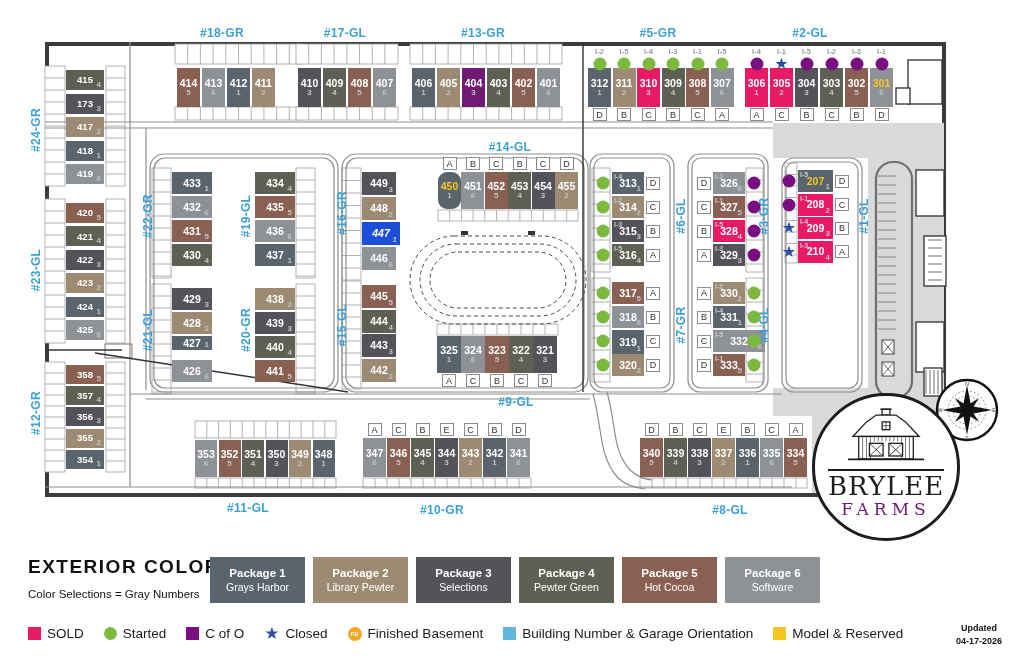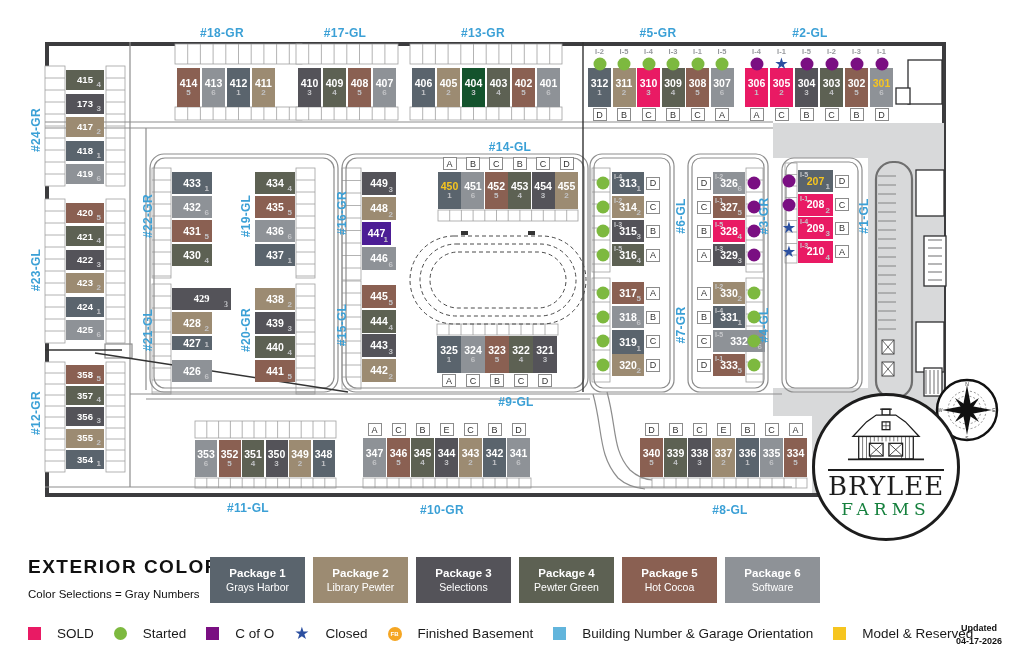--- a/index.html
+++ b/index.html
@@ -25,32 +25,32 @@
   .ilab-in{position:absolute;font-size:7px;font-weight:bold;color:#c7c8cb;z-index:4;line-height:1;}
   .glbox{position:absolute;width:14px;height:13px;background:#fff;border:1px solid #8b8b8b;
          box-sizing:border-box;font-size:9px;color:#333;display:flex;align-items:center;
          justify-content:center;z-index:2;}
   .mk-c{position:absolute;width:13px;height:13px;border-radius:50%;transform:translate(-50%,-50%);z-index:4;}
   .mk-s{position:absolute;font-size:16px;line-height:1;transform:translate(-50%,-50%);z-index:4;}
   #logo{position:absolute;left:812px;top:393px;width:148px;height:148px;border-radius:50%;
         background:#fff;border:3px solid #1d1d1d;z-index:5;text-align:center;box-sizing:border-box;}
   #logo .l1{font-family:"DejaVu Serif",serif;font-size:26px;color:#1d1d1d;letter-spacing:1px;
         border-top:2px solid #1d1d1d;width:116px;margin:1px auto 0;}
-  #logo .l2{font-family:"DejaVu Serif",serif;font-size:17px;color:#15803d;letter-spacing:5px;margin-top:-2px;}
+  #logo .l2{font-family:"DejaVu Serif",serif;font-size:17px;color:#701a75;letter-spacing:5px;margin-top:-2px;}
   #compass{position:absolute;left:935px;top:378px;z-index:4;}
   #colorkey-title{position:absolute;left:28px;top:556px;font-size:19px;letter-spacing:1.5px;
         color:#111;font-weight:600;}
   #colorkey-sub{position:absolute;left:28px;top:588px;font-size:11.5px;color:#111;}
   #packages{position:absolute;left:210px;top:557px;display:flex;gap:8px;}
   .pkg{width:95px;height:46px;color:#fff;display:flex;flex-direction:column;align-items:center;
        justify-content:center;line-height:1.25;}
   .pkg .pn{font-weight:bold;font-size:11.5px;}
   .pkg .pm{font-size:10.5px;}
   #legendbar{position:absolute;left:28px;top:626px;display:flex;align-items:center;gap:20px;}
-  .leg{display:flex;align-items:center;gap:16px;font-size:13.5px;color:#1a1a1a;font-weight:500;white-space:nowrap;}
+  .leg{display:flex;align-items:center;gap:6px;font-size:13.5px;color:#1a1a1a;font-weight:500;white-space:nowrap;}
   .leg .sq{width:13px;height:13px;display:inline-block;}
   .leg .ci{width:13px;height:13px;border-radius:50%;display:inline-block;}
   .leg .st{font-size:17px;line-height:13px;}
   .leg .fb{width:14px;height:14px;border-radius:50%;display:inline-flex;align-items:center;
            justify-content:center;color:#fff;font-size:6px;font-weight:bold;}
   #updated{position:absolute;right:22px;top:622px;text-align:center;font-size:9px;font-weight:bold;
            color:#111;line-height:1.4;}
 </style>
 </head>
 <body>
@@ -221,21 +221,21 @@
       </div>
       <div class="bldg-label" style="left: 483px; top: 33px;">#13-GR</div>
       <div class="lot narrow" style="left: 412px; top: 68px; width: 23px; height: 39px; background: rgb(90, 100, 109);">
         <div class="n">406</div>
         <div class="p">1</div>
       </div>
       <div class="lot narrow" style="left: 437px; top: 68px; width: 23px; height: 39px; background: rgb(156, 139, 114);">
         <div class="n">405</div>
         <div class="p">2</div>
       </div>
-      <div class="lot narrow" style="left: 462px; top: 68px; width: 23px; height: 39px; background: #14532d;">
+      <div class="lot narrow" style="left: 462px; top: 68px; width: 23px; height: 39px; background: #701a75;">
         <div class="n">404</div>
         <div class="p">3</div>
       </div>
       <div class="lot narrow" style="left: 487px; top: 68px; width: 23px; height: 39px; background: rgb(93, 97, 83);">
         <div class="n">403</div>
         <div class="p">4</div>
       </div>
       <div class="lot narrow" style="left: 512px; top: 68px; width: 23px; height: 39px; background: rgb(138, 96, 82);">
         <div class="n">402</div>
         <div class="p">5</div>
@@ -425,21 +425,21 @@
       </div>
       <div class="lot wide" style="left: 255px; top: 220px; width: 40px; height: 22px; background: rgb(142, 146, 151);">
         <div class="n">436</div>
         <div class="p">6</div>
       </div>
       <div class="lot wide" style="left: 255px; top: 244px; width: 40px; height: 22px; background: rgb(90, 100, 109);">
         <div class="n">437</div>
         <div class="p">1</div>
       </div>
       <div class="bldg-label rot" style="left: 148px; top: 330px;">#21-GL</div>
-      <div class="lot wide" style="left: 172px; top: 288px; width: 59px; height: 22px; background: rgb(84, 83, 89); font-family: Liberation Serif, serif;">
+      <div class="lot wide" style="left: 172px; top: 288px; width: 40px; height: 22px; background: rgb(84, 83, 89);">
         <div class="n">429</div>
         <div class="p">3</div>
       </div>
       <div class="lot wide" style="left: 172px; top: 312px; width: 40px; height: 22px; background: rgb(156, 139, 114);">
         <div class="n">428</div>
         <div class="p">2</div>
       </div>
       <div class="lot wide" style="left: 172px; top: 336px; width: 40px; height: 14px; background: rgb(90, 100, 109);">
         <div class="n">427</div>
         <div class="p">1</div>
@@ -467,21 +467,21 @@
       </div>
       <div class="bldg-label rot" style="left: 342px; top: 213px;">#16-GR</div>
       <div class="lot wide" style="left: 362px; top: 172px; width: 34px; height: 23px; background: rgb(84, 83, 89);">
         <div class="n">449</div>
         <div class="p">3</div>
       </div>
       <div class="lot wide" style="left: 362px; top: 197px; width: 34px; height: 23px; background: rgb(156, 139, 114);">
         <div class="n">448</div>
         <div class="p">2</div>
       </div>
-      <div class="lot wide" style="left: 362px; top: 222px; width: 29px; height: 23px; background: #4c1d95;">
+      <div class="lot wide" style="left: 362px; top: 222px; width: 38px; height: 23px; background: #1d4ed8; font-style: italic;">
         <div class="n">447</div>
         <div class="p">1</div>
       </div>
       <div class="lot wide" style="left: 362px; top: 247px; width: 34px; height: 23px; background: rgb(142, 146, 151);">
         <div class="n">446</div>
         <div class="p">6</div>
       </div>
       <div class="bldg-label rot" style="left: 342px; top: 325px;">#15-GL</div>
       <div class="lot wide" style="left: 362px; top: 285px; width: 34px; height: 23px; background: rgb(138, 96, 82);">
         <div class="n">445</div>
@@ -493,21 +493,21 @@
       </div>
       <div class="lot wide" style="left: 362px; top: 334px; width: 34px; height: 23px; background: rgb(84, 83, 89);">
         <div class="n">443</div>
         <div class="p">3</div>
       </div>
       <div class="lot wide" style="left: 362px; top: 358.5px; width: 34px; height: 23px; background: rgb(156, 139, 114);">
         <div class="n">442</div>
         <div class="p">2</div>
       </div>
       <div class="bldg-label" style="left: 510px; top: 147px;">#14-GL</div>
-      <div class="lot narrow" style="left: 438px; top: 172px; width: 23px; height: 37px; background: rgb(90, 100, 109);">
+      <div class="lot narrow" style="left: 438px; top: 172px; width: 23px; height: 37px; background: rgb(90, 100, 109); border-radius: 9px;">
         <div class="n model">450</div>
         <div class="p">1</div>
       </div>
       <div class="glbox" style="left: 442.5px; top: 157px;">A</div>
       <div class="lot narrow" style="left: 461.4px; top: 172px; width: 23px; height: 37px; background: rgb(142, 146, 151);">
         <div class="n">451</div>
         <div class="p">6</div>
       </div>
       <div class="glbox" style="left: 465.9px; top: 157px;">B</div>
       <div class="lot narrow" style="left: 484.8px; top: 172px; width: 23px; height: 37px; background: rgb(138, 96, 82);">

